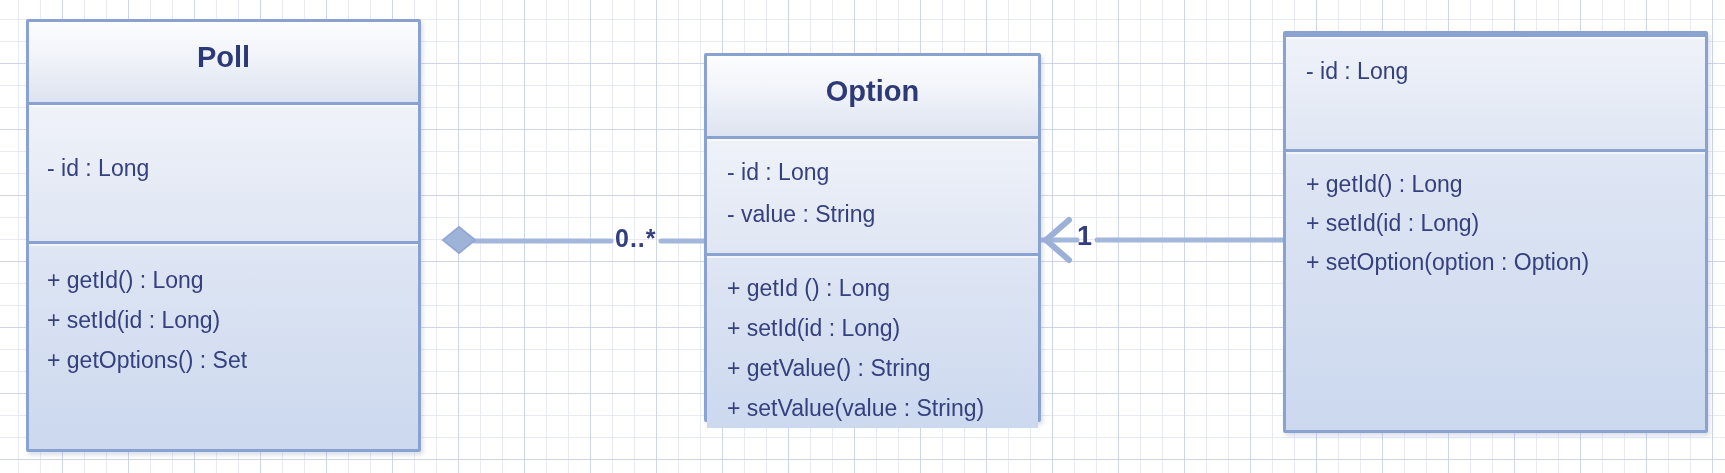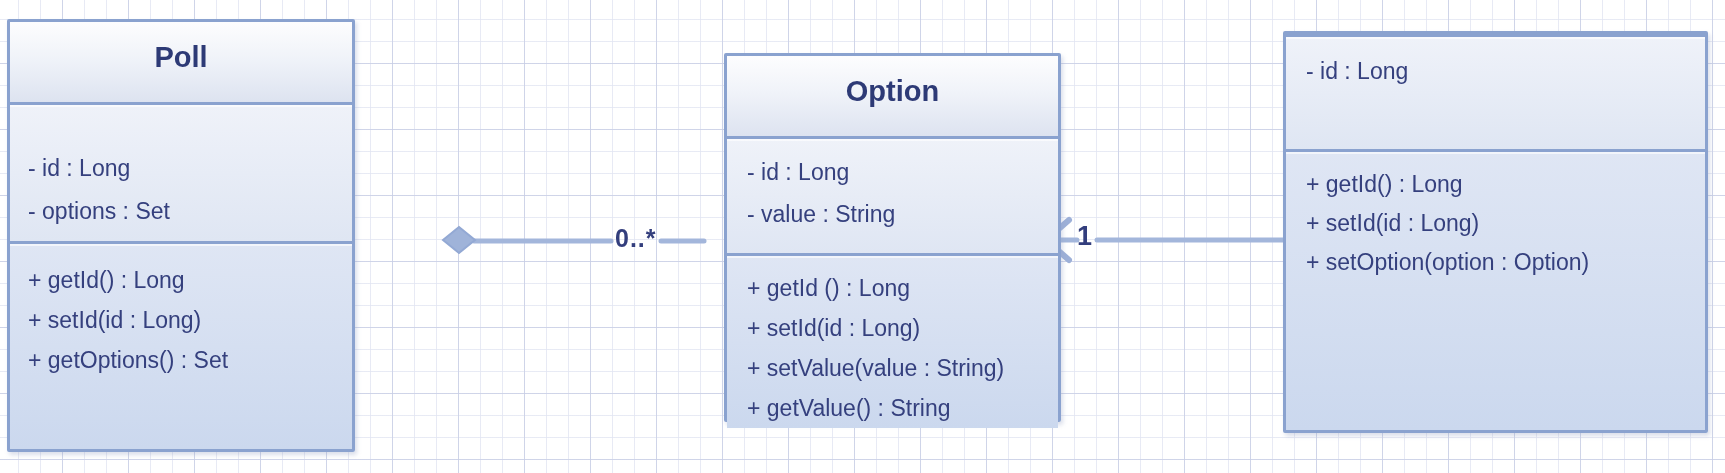--- a/index.html
+++ b/index.html
@@ -57,29 +57,29 @@
     background: linear-gradient(180deg, #dfe6f4 0%, #cbd8ee 100%);
     box-sizing: border-box;
   }
   .row {
     font-size: 23px;
     white-space: nowrap;
     color: #35407e;
   }
 
   
-  .c-poll { left: 7px; top: 19px; width: 348px; height: 433px; }
+  .c-poll { left: 26px; top: 19px; width: 395px; height: 433px; }
   .c-poll .uml-header  { height: 70px; }
   .c-poll .uml-attrs   { height: 139px; padding: 42px 0 0 18px; }
   .c-poll .uml-attrs .row { line-height: 43px; }
   .c-poll .uml-methods { padding: 16px 0 0 18px; }
   .c-poll .uml-methods .row { line-height: 40px; }
 
   
-  .c-option { left: 704px; top: 53px; width: 337px; height: 369px; margin-left: 20px; }
+  .c-option { left: 704px; top: 53px; width: 337px; height: 369px; }
   .c-option .uml-header  { height: 70px; }
   .c-option .uml-attrs   { height: 117px; padding: 12px 0 0 20px; }
   .c-option .uml-attrs .row { line-height: 42px; }
   .c-option .uml-methods { padding: 12px 12px 0 20px; }
   .c-option .uml-methods .row { line-height: 40px; }
 
   
   .c-vote { left: 1283px; top: 31px; width: 425px; height: 402px; }
   .c-vote .uml-header  { height: 69px; }
   .c-vote .uml-attrs   { height: 115px; padding: 13px 0 0 20px; }
@@ -125,40 +125,39 @@
     </g>
   </svg>
 
   <div class="mult-label mult-zero-many">0..*</div>
   <div class="mult-label mult-one">1</div>
 
   <div class="uml-box c-poll">
     <div class="uml-header">Poll</div>
     <div class="uml-attrs">
       <div class="row">- id : Long</div>
-      <div class="row">- options : Set</div>
     </div>
     <div class="uml-methods">
       <div class="row">+ getId() : Long</div>
       <div class="row">+ setId(id : Long)</div>
       <div class="row">+ getOptions() : Set</div>
     </div>
   </div>
 
   <div class="uml-box c-option">
     <div class="uml-header">Option</div>
     <div class="uml-attrs">
       <div class="row">- id : Long</div>
       <div class="row">- value : String</div>
     </div>
     <div class="uml-methods">
       <div class="row">+ getId () : Long</div>
       <div class="row">+ setId(id : Long)</div>
+      <div class="row">+ getValue() : String</div>
       <div class="row">+ setValue(value : String)</div>
-      <div class="row">+ getValue() : String</div>
     </div>
   </div>
 
   <div class="uml-box c-vote">
     <div class="uml-attrs">
       <div class="row">- id : Long</div>
     </div>
     <div class="uml-methods">
       <div class="row">+ getId() : Long</div>
       <div class="row">+ setId(id : Long)</div>

